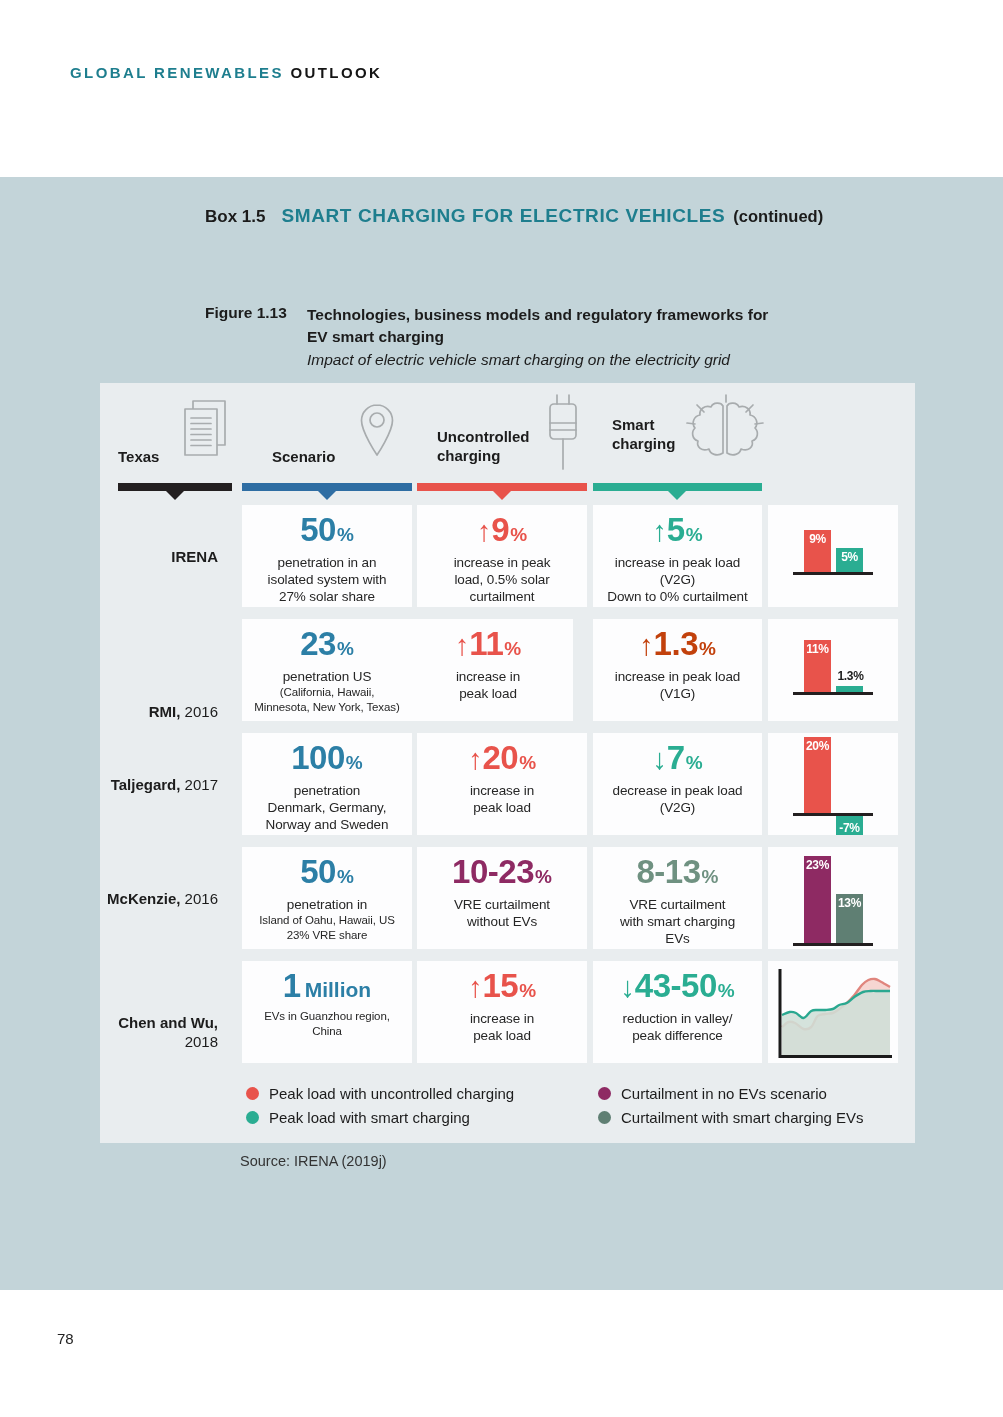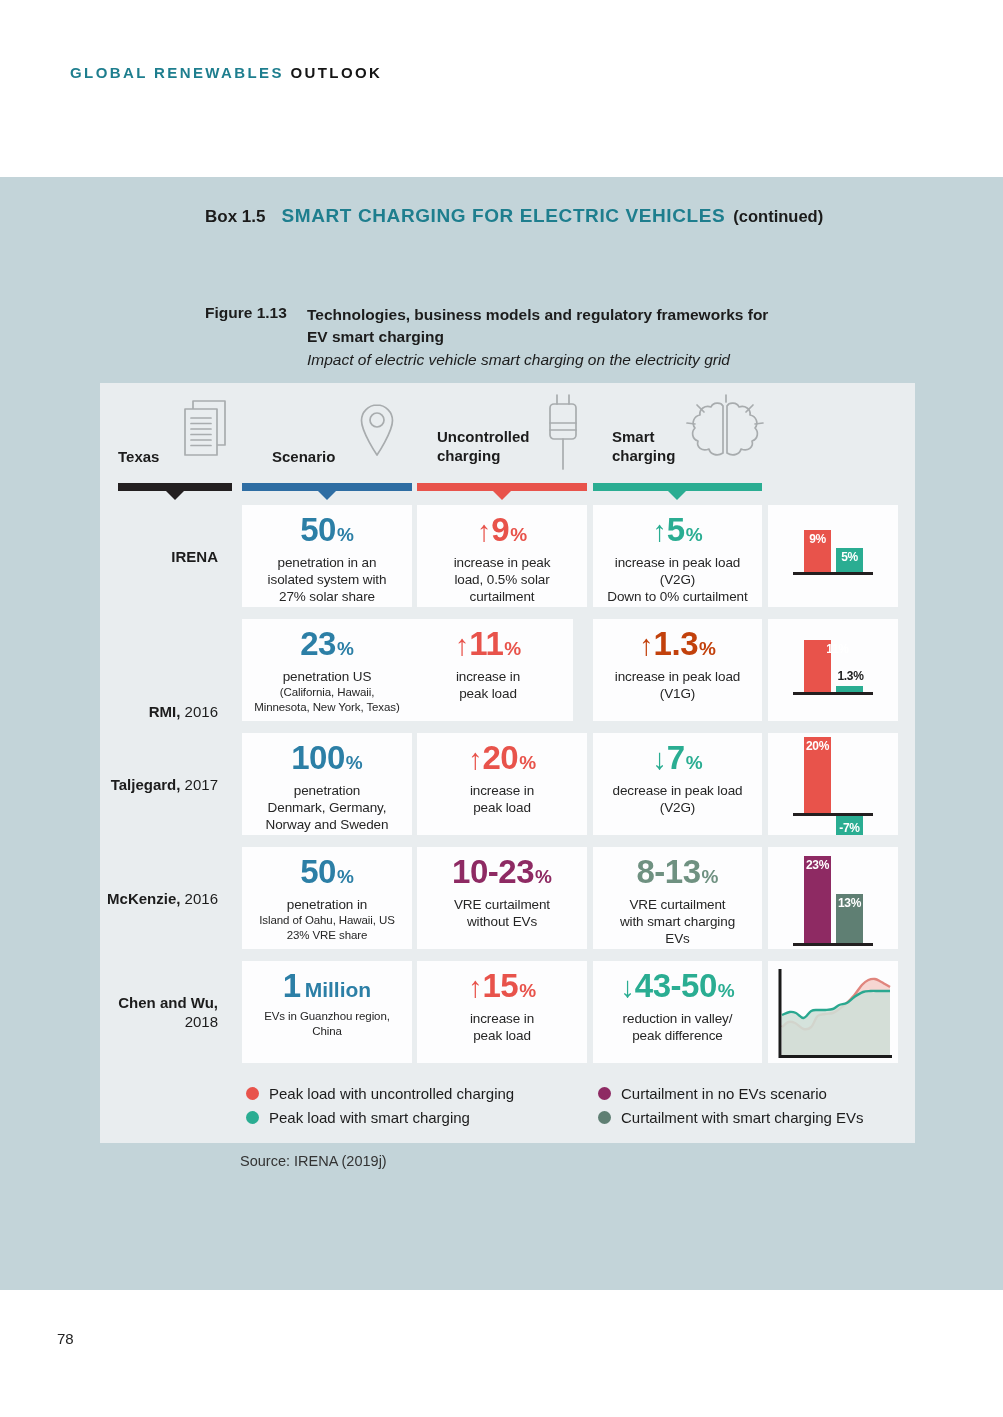--- a/index.html
+++ b/index.html
@@ -93,21 +93,21 @@
   <div class="col-label" style="left:337px;top:44px;width:100px;">Uncontrolled charging</div>
   <div class="hicon" style="left:443px;top:10px;">
     <svg width="40" height="80" viewBox="0 0 40 80">
       <path d="M14,2v9 M26,2v9"></path>
       <rect x="7" y="11" width="26" height="35" rx="4"></rect>
       <path d="M7,30h26 M7,37h26"></path>
       <path d="M20,46v30"></path>
     </svg>
   </div>
 
-  <div class="col-label" style="left:512px;top:44px;width:74px;">Smart charging</div>
+  <div class="col-label" style="left:512px;top:32px;width:74px;">Smart charging</div>
   <div class="hicon" style="left:585px;top:10px;">
     <svg width="80" height="68" viewBox="0 0 80 68">
       <path d="M38,60 C32,64 25,61 24,56 C17,59 11,54 13,48 C7,46 6,39 10,35 C6,30 9,23 15,22 C14,16 20,12 26,14 C28,9 36,9 38,13 Z"></path>
       <path d="M42,60 C48,64 55,61 56,56 C63,59 69,54 67,48 C73,46 74,39 70,35 C74,30 71,23 65,22 C66,16 60,12 54,14 C52,9 44,9 42,13 Z"></path>
       <path d="M12,12 L19,19 M41,2 L41,9 M68,12 L61,19 M2,30 L10,31 M78,30 L70,31"></path>
     </svg>
   </div>
 
   <div class="col-bar" style="left: 18px; width: 114px; background: rgb(35, 31, 32);"></div>
   <div class="col-tri" style="left: 66px; border-top-color: rgb(35, 31, 32);"></div>
@@ -173,21 +173,21 @@
   </div>
   <div class="card" style="left:493px;top:236px;width:169px;">
     <div class="val" style="color: #c2410c;"><span class="arrow">↑</span><span class="num">1.3</span><span class="unit">%</span></div>
     <div class="desc">
         <div class="dl">increase in peak load</div>
         <div class="dl">(V1G)</div>
       </div>
   </div>
   <div class="chart-card" style="left:668px;top:236px;">
       <div class="mini-bar" style="left: 36px; width: 27px; background: rgb(232, 83, 75); top: 21px; height: 52px;"></div>
-      <div class="mini-label" style="left: 36px; top: 23px; width: 27px; color: rgb(255, 255, 255); padding-left: 20px;">11%</div>
+      <div class="mini-label" style="left: 36px; top: 23px; width: 27px; color: rgb(255, 255, 255);">11%</div>
       <div class="mini-bar" style="left: 68px; width: 27px; background: rgb(42, 173, 146); top: 67px; height: 6px;"></div>
       <div class="mini-label" style="left: 60px; top: 50px; width: 45px; color: rgb(28, 28, 28);">1.3%</div>
       <div class="mini-axis" style="top: 73px;"></div>
     </div>
 
   <div class="row-label" style="top:350px;">
     <span><span class="rl-name">Taljegard,</span><span> 2017</span></span>
   </div>
   <div class="card" style="left:142px;top:350px;">
     <div class="val" style="color: rgb(44, 127, 166);"><span class="num">100</span><span class="unit">%</span></div>
@@ -246,21 +246,21 @@
       </div>
   </div>
   <div class="chart-card" style="left:668px;top:464px;">
       <div class="mini-bar" style="left: 36px; width: 27px; background: rgb(142, 42, 99); top: 9px; height: 87px;"></div>
       <div class="mini-label" style="left: 36px; top: 11px; width: 27px; color: rgb(255, 255, 255);">23%</div>
       <div class="mini-bar" style="left: 68px; width: 27px; background: rgb(95, 127, 115); top: 47px; height: 49px;"></div>
       <div class="mini-label" style="left: 68px; top: 49px; width: 27px; color: rgb(255, 255, 255);">13%</div>
       <div class="mini-axis" style="top: 96px;"></div>
     </div>
 
-  <div class="row-label" style="top:578px;">
+  <div class="row-label" style="top:598px;">
     <span class="rl-name">Chen and Wu,</span>
     <span>2018</span>
   </div>
   <div class="card" style="left:142px;top:578px;">
     <div class="val" style="color: rgb(44, 127, 166);"><span class="num">1</span><span class="unit word">Million</span></div>
     <div class="desc">
         <div class="dl sm">EVs in Guanzhou region,</div>
         <div class="dl sm">China</div>
       </div>
   </div>

